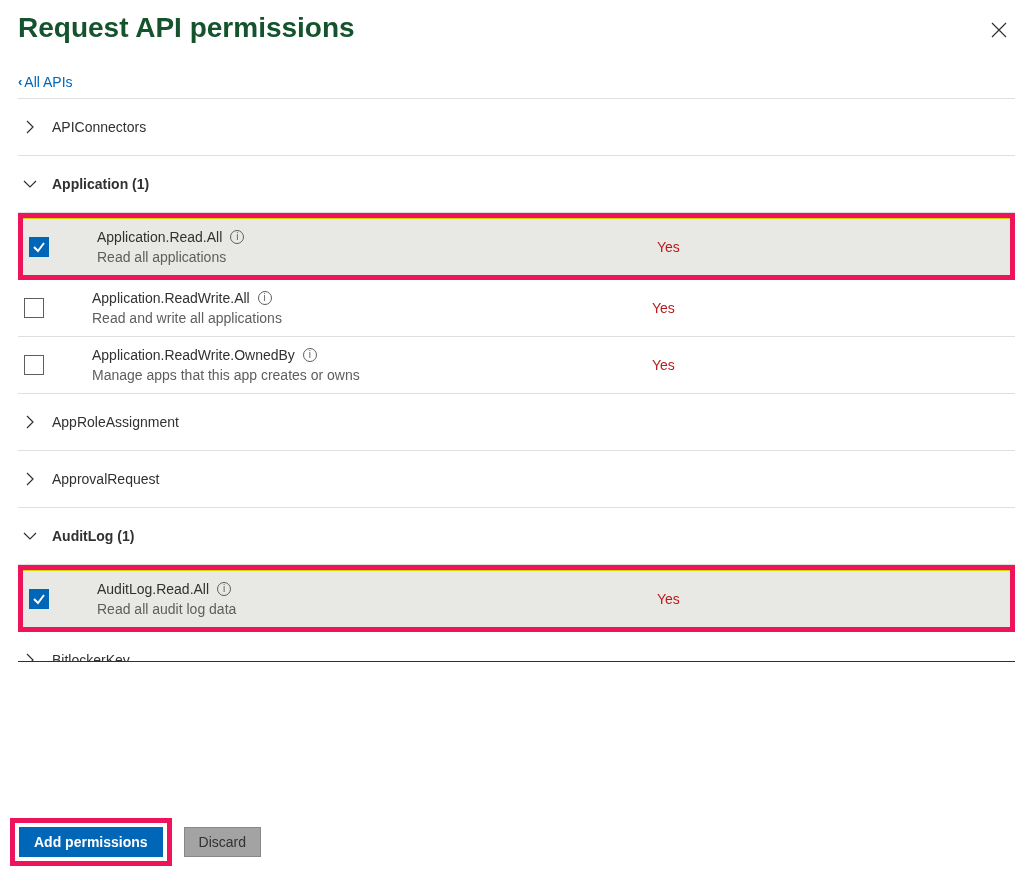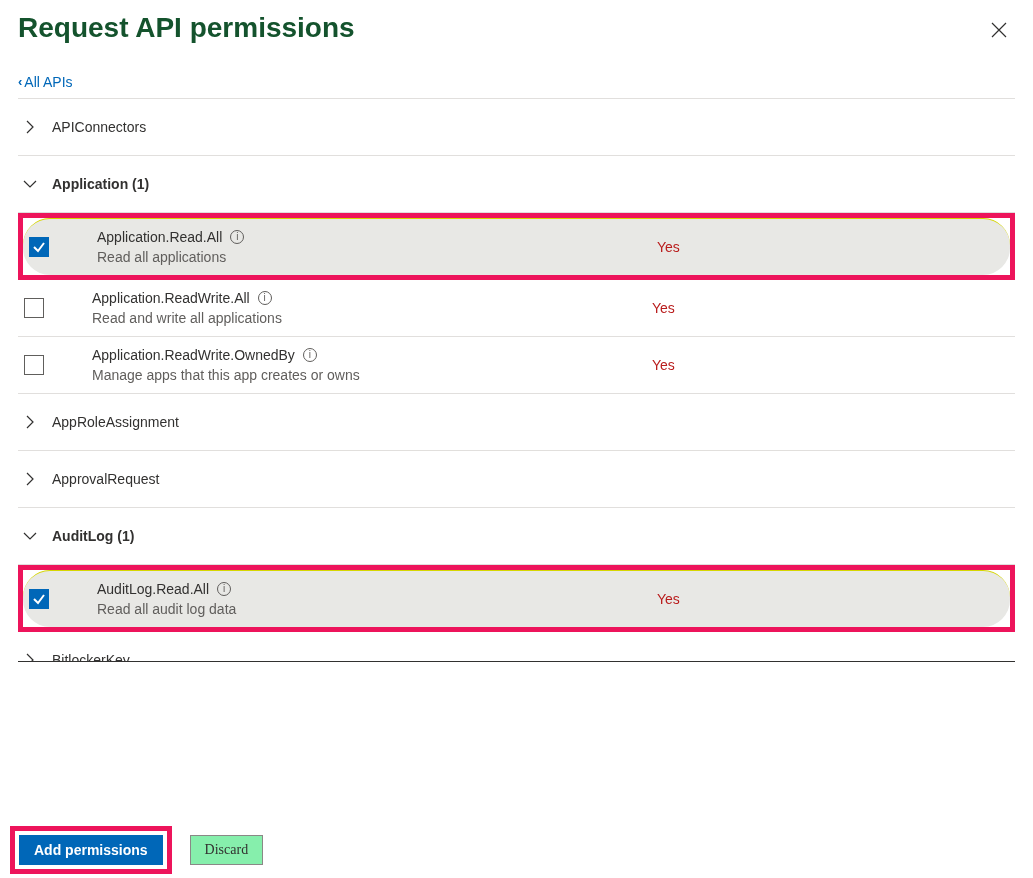--- a/index.html
+++ b/index.html
@@ -129,52 +129,51 @@
   }
   .perm-admin {
     font-size: 14px;
     color: #b91c1c;
   }
   .highlight-box {
     border: 5px solid #ed145b;
     margin: 0;
     padding: 0;
   }
-  .highlight-box .perm-row { border-bottom: none; border-radius: 27px; }
+  .highlight-box .perm-row { border-bottom: none; }
   .footer {
     position: absolute;
-    bottom: 4px;
+    bottom: 12px;
     left: 10px;
     display: flex;
     align-items: center;
-    gap: 18px;
+    gap: 12px;
   }
   .btn-primary-wrap {
     border: 5px solid #ed145b;
     padding: 4px;
   }
   .btn {
     font-size: 14px;
     font-weight: 600;
     padding: 6px 14px;
     border: 1px solid;
     cursor: pointer;
     font-family: inherit;
   }
   .btn-primary {
     background: #0067b8;
     border-color: #0067b8;
     color: #fff;
   }
   .btn-secondary {
-    background: #86efac;
+    background: #a3a3a3;
     border-color: #8a8886;
     color: #323130;
     font-weight: 400;
-    font-family: Liberation Serif, serif;
   }
   .scroll-area {
     height: 564px;
     overflow-y: hidden;
     border-bottom: 1px solid #323130;
   }
 </style>
 </head>
 <body>
 

